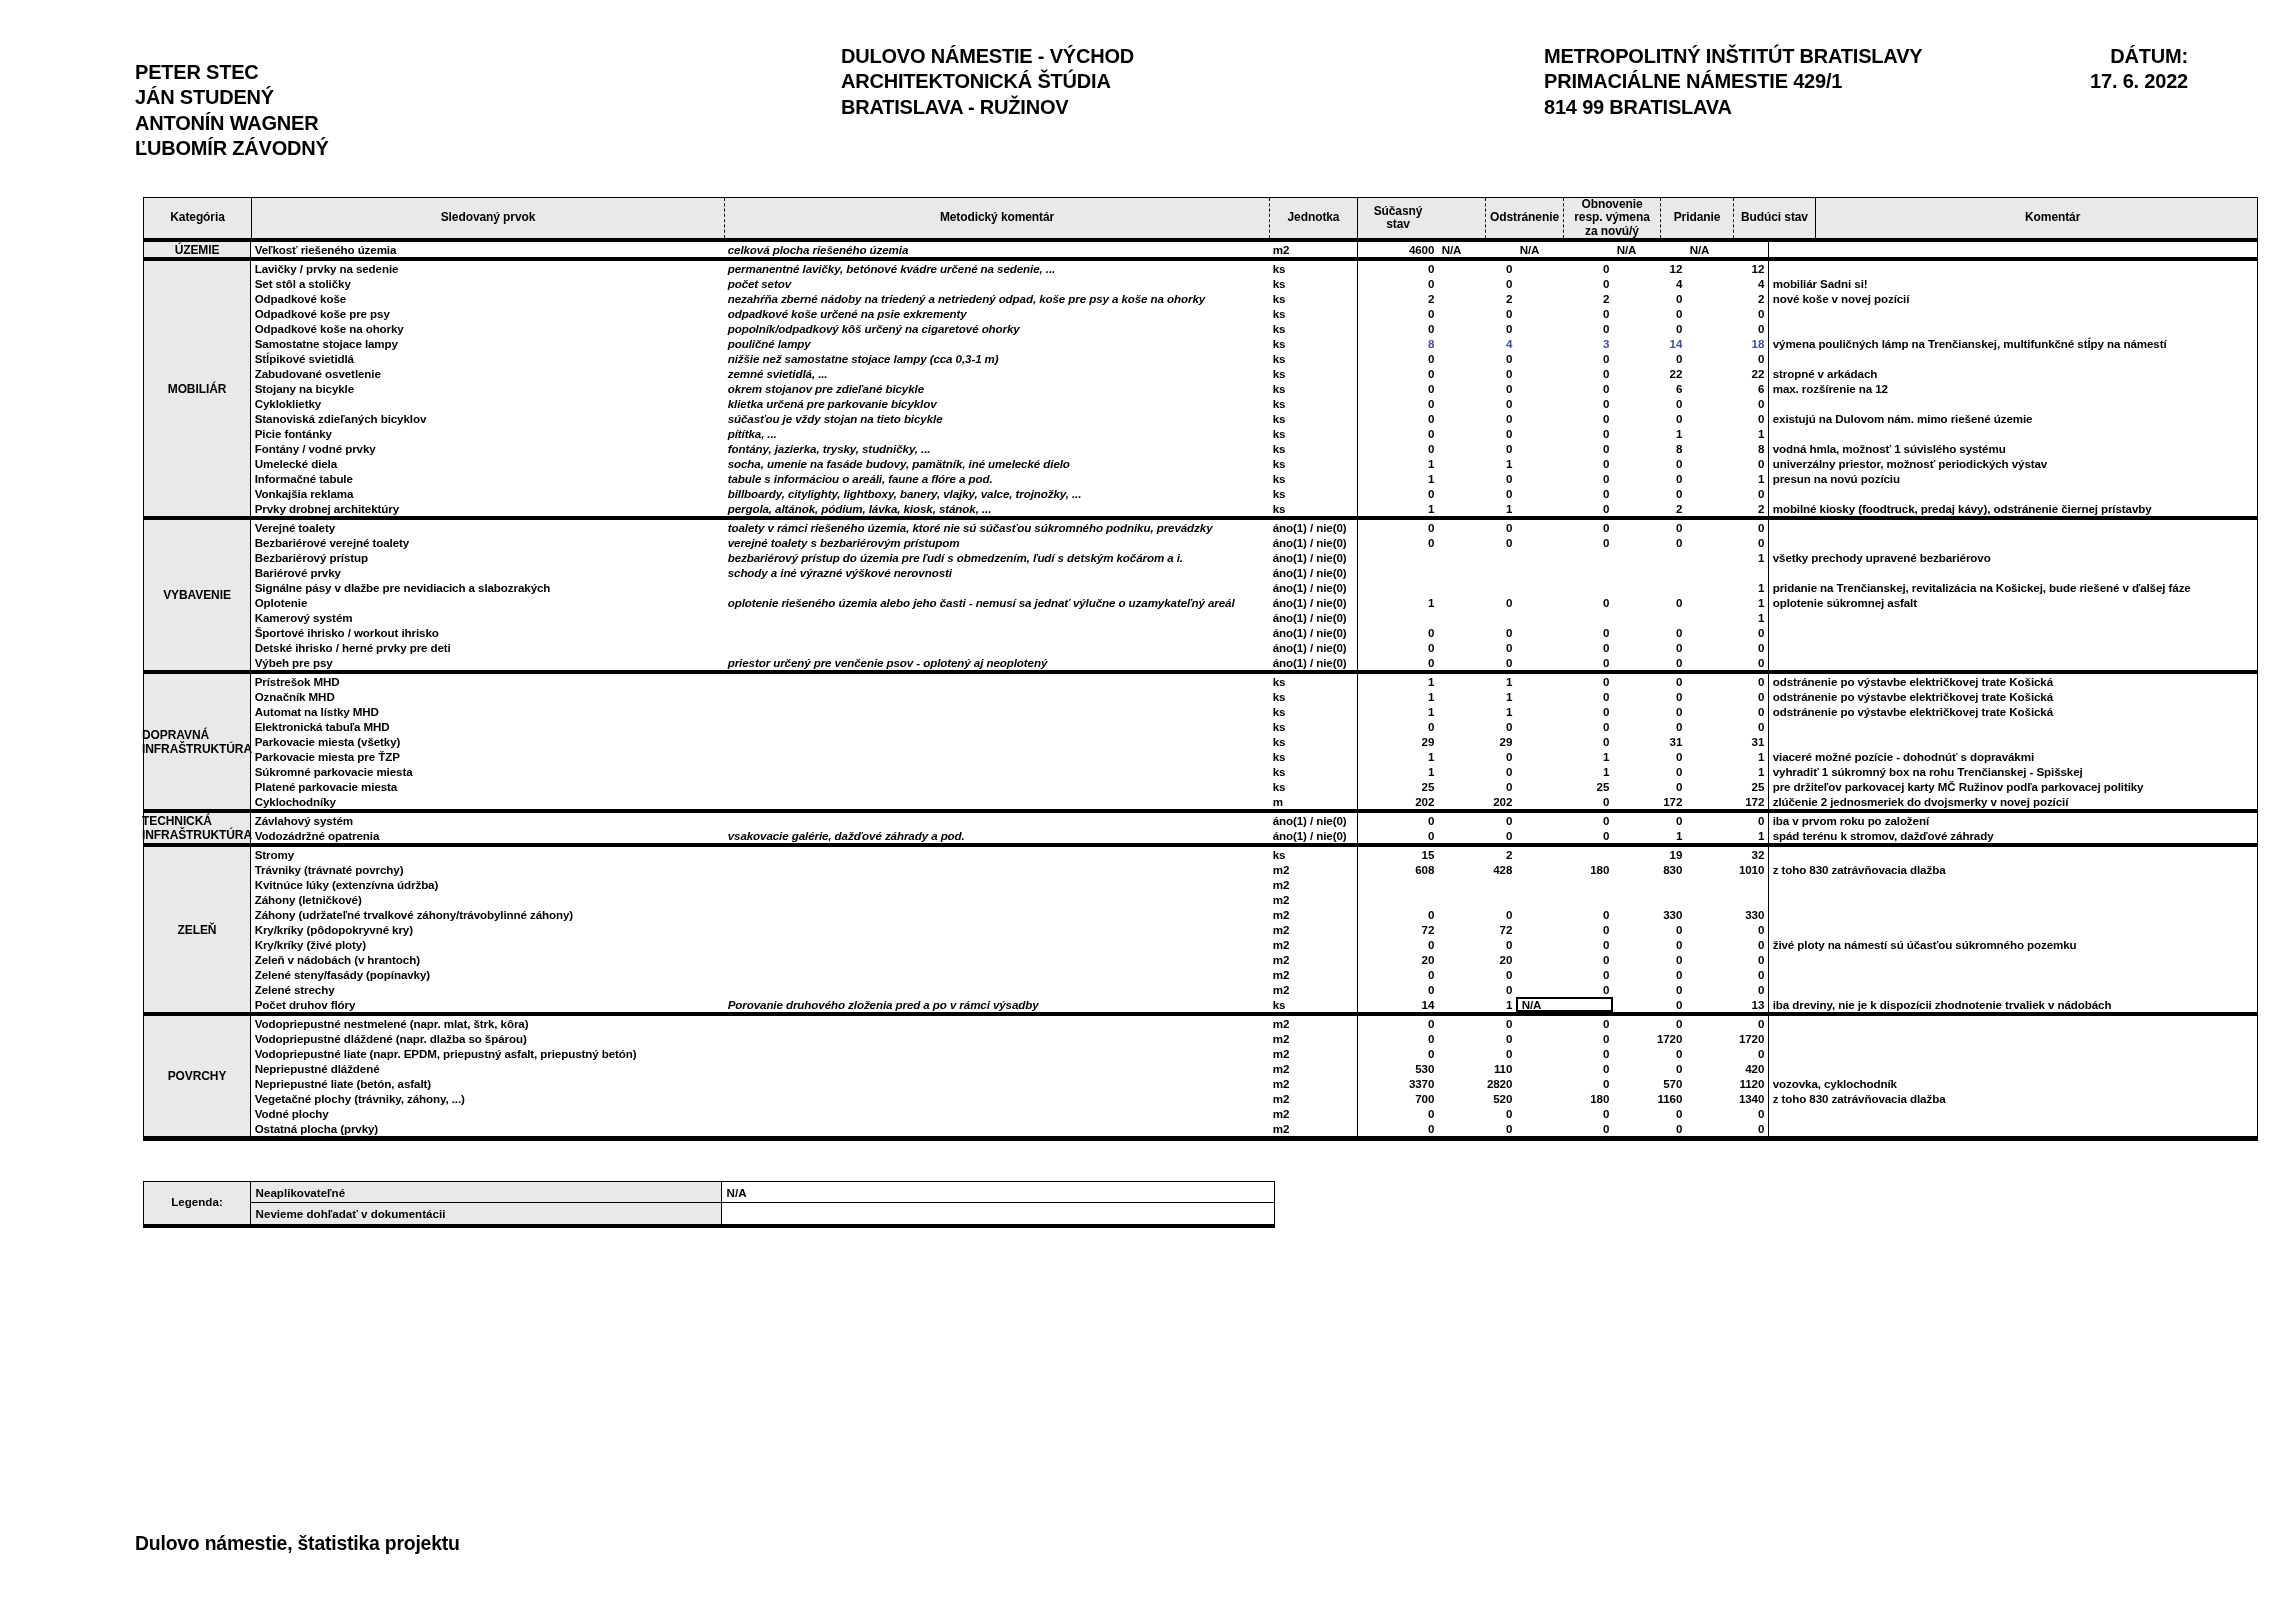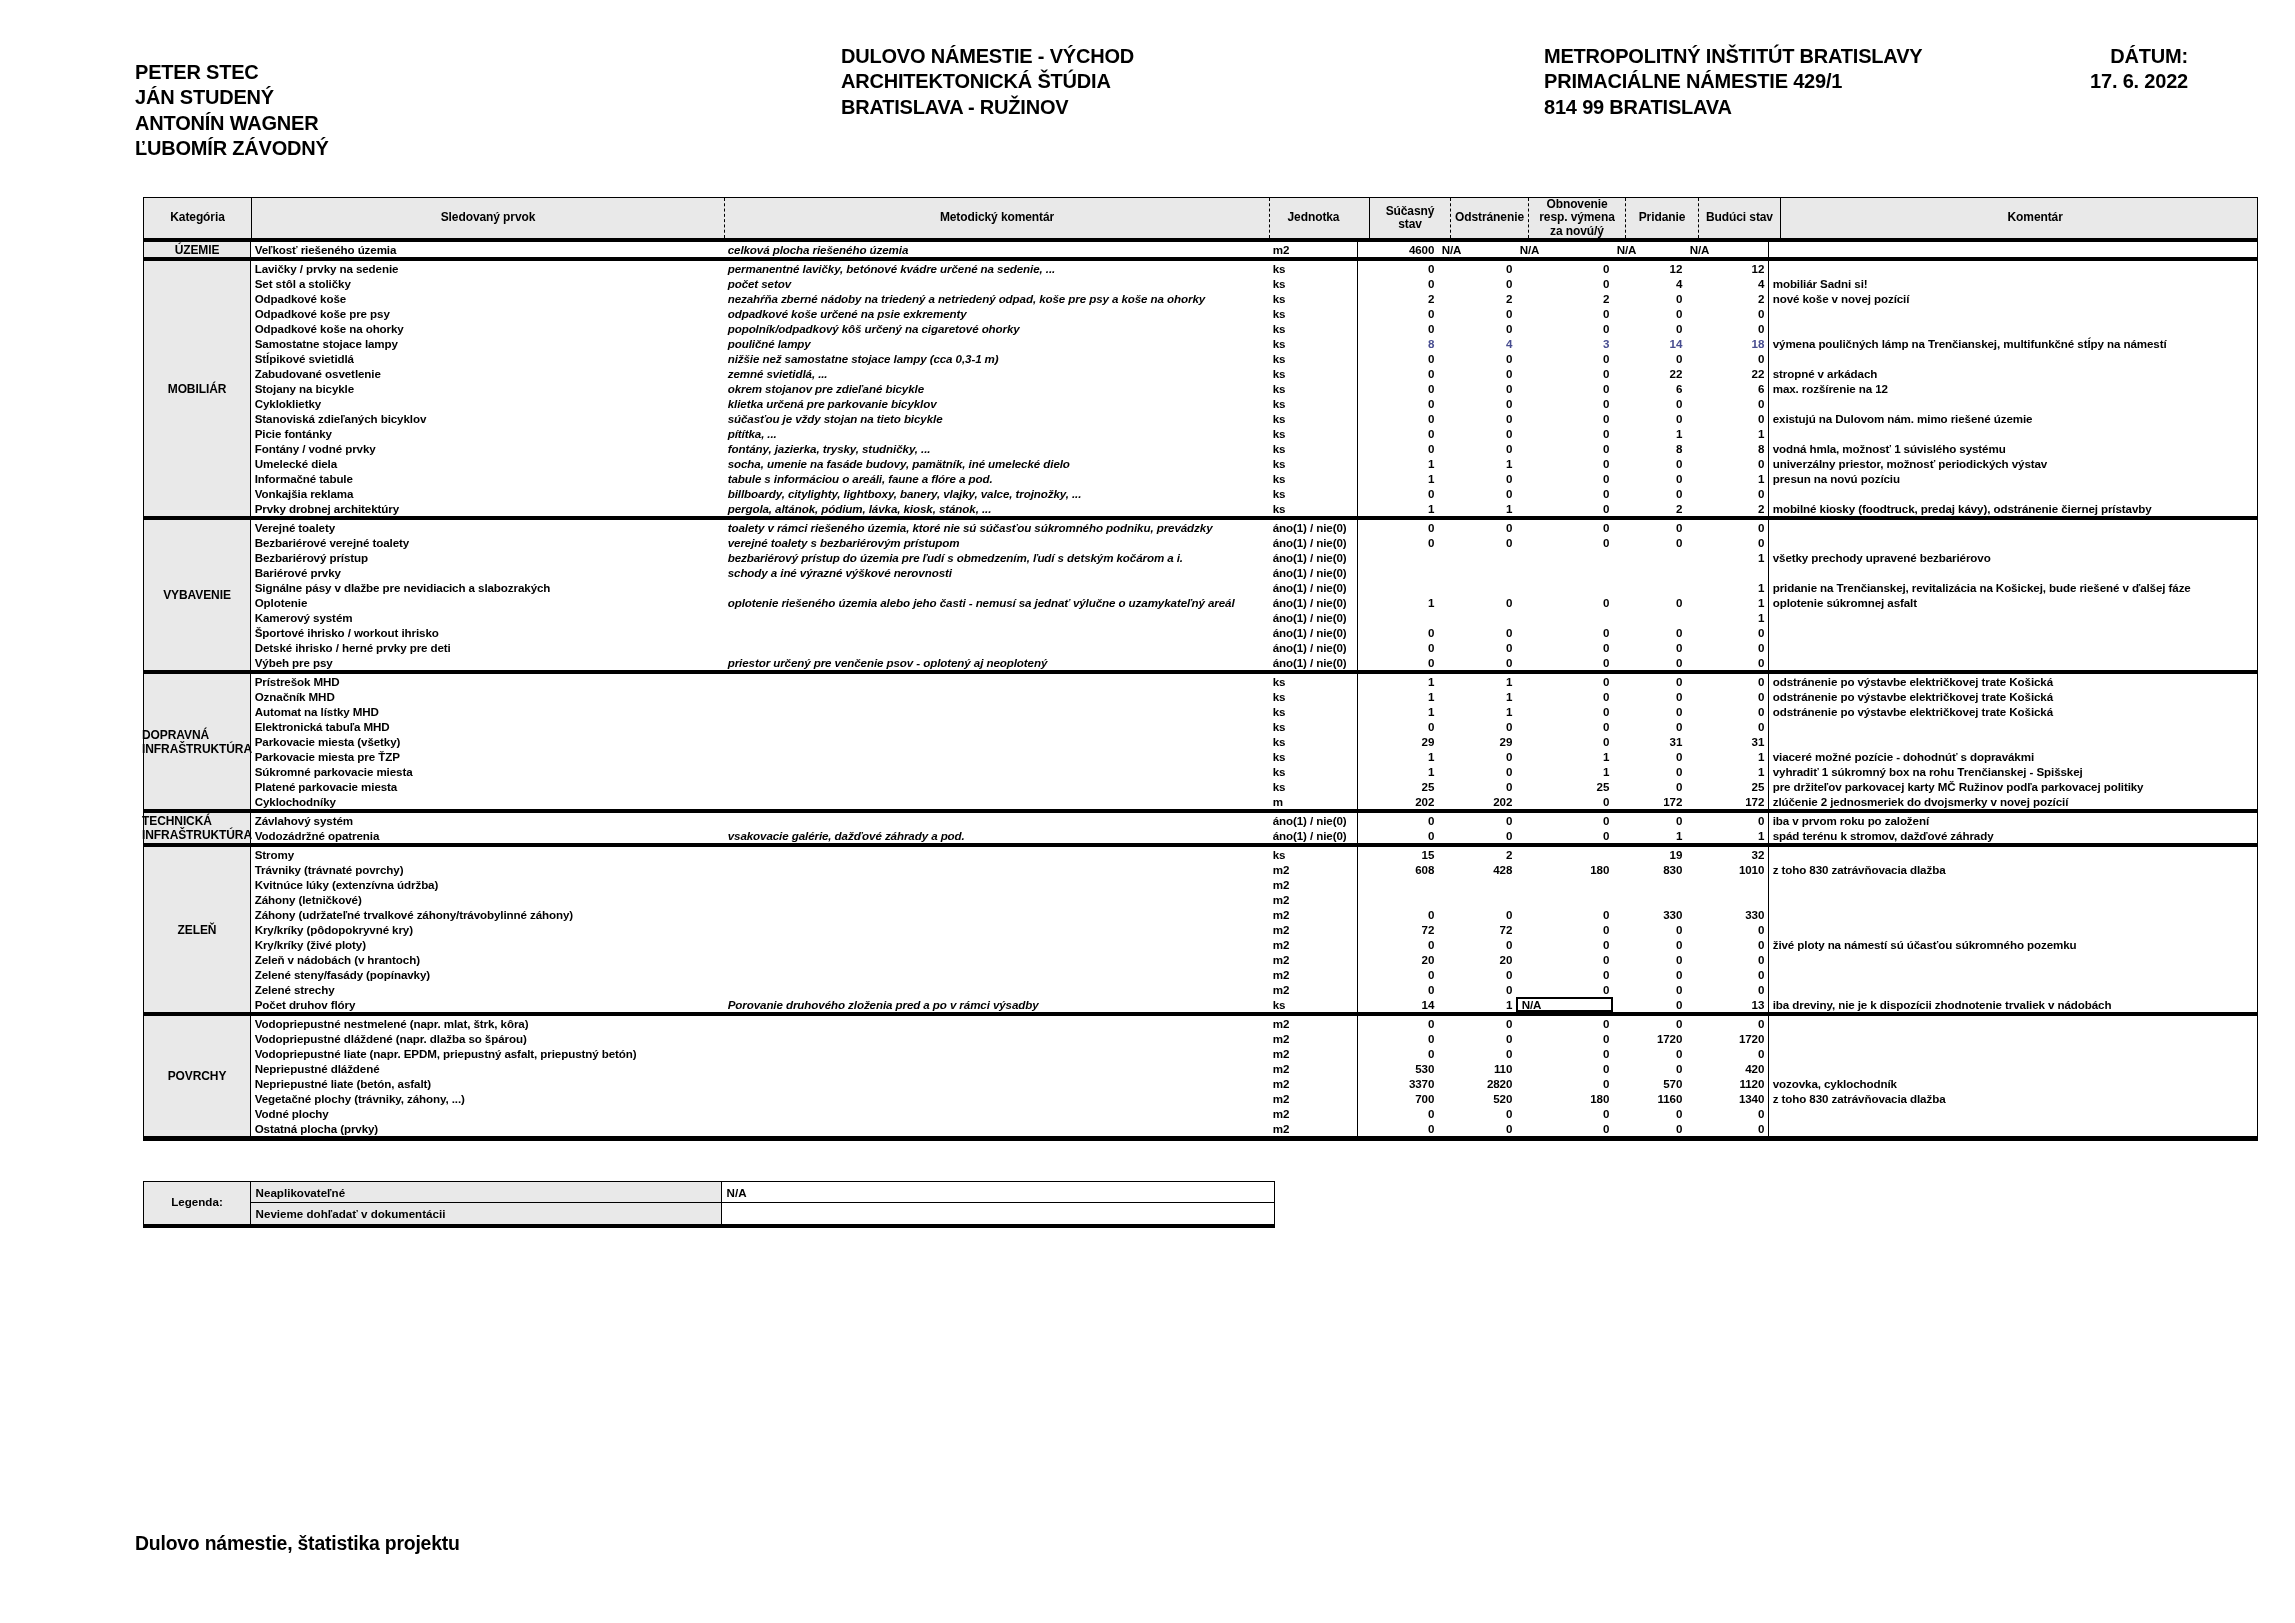--- a/index.html
+++ b/index.html
@@ -20,22 +20,22 @@
   .thead{display:flex;height:44px;background:var(--head-bg,#E9E9E9);border-bottom:4.2px solid #000;box-sizing:border-box;}
   .th{box-sizing:border-box;display:flex;align-items:center;justify-content:center;text-align:center;
       font-weight:bold;font-size:12px;line-height:13.4px;padding:0 3.7px;letter-spacing:-0.1px;}
   .bl-solid{border-left:0.9px solid #000;}
   .bl-dash{border-left:0.9px dashed #000;}
 
   .w-cat{width:107px;}
   .w-prvok{width:473px;}
   .w-metodika{width:545px;}
   .w-jednotka{width:88px;}
-  .w-sucasny{width:81px;margin-left:12px;}
-  .w-odstranenie{width:78px;}
+  .w-sucasny{width:81px;}
+  .w-odstranenie{width:78px;margin-left:47px;}
   .w-obnovenie{width:97px;}
   .w-pridanie{width:73px;}
   .w-buduci{width:82px;}
   .w-komentar{flex:1;padding-left:36px;}
 
   .section{display:flex;border-bottom:4.2px solid #000;}
   .section:last-child{border-bottom:4.2px solid #000;}
   .cat{width:107px;box-sizing:border-box;background:var(--head-bg,#E9E9E9);border-right:0.9px solid #000;
        display:flex;align-items:center;justify-content:center;text-align:left;
        font-weight:bold;font-size:12px;line-height:14px;padding:0 1.9px;letter-spacing:-0.1px;}

